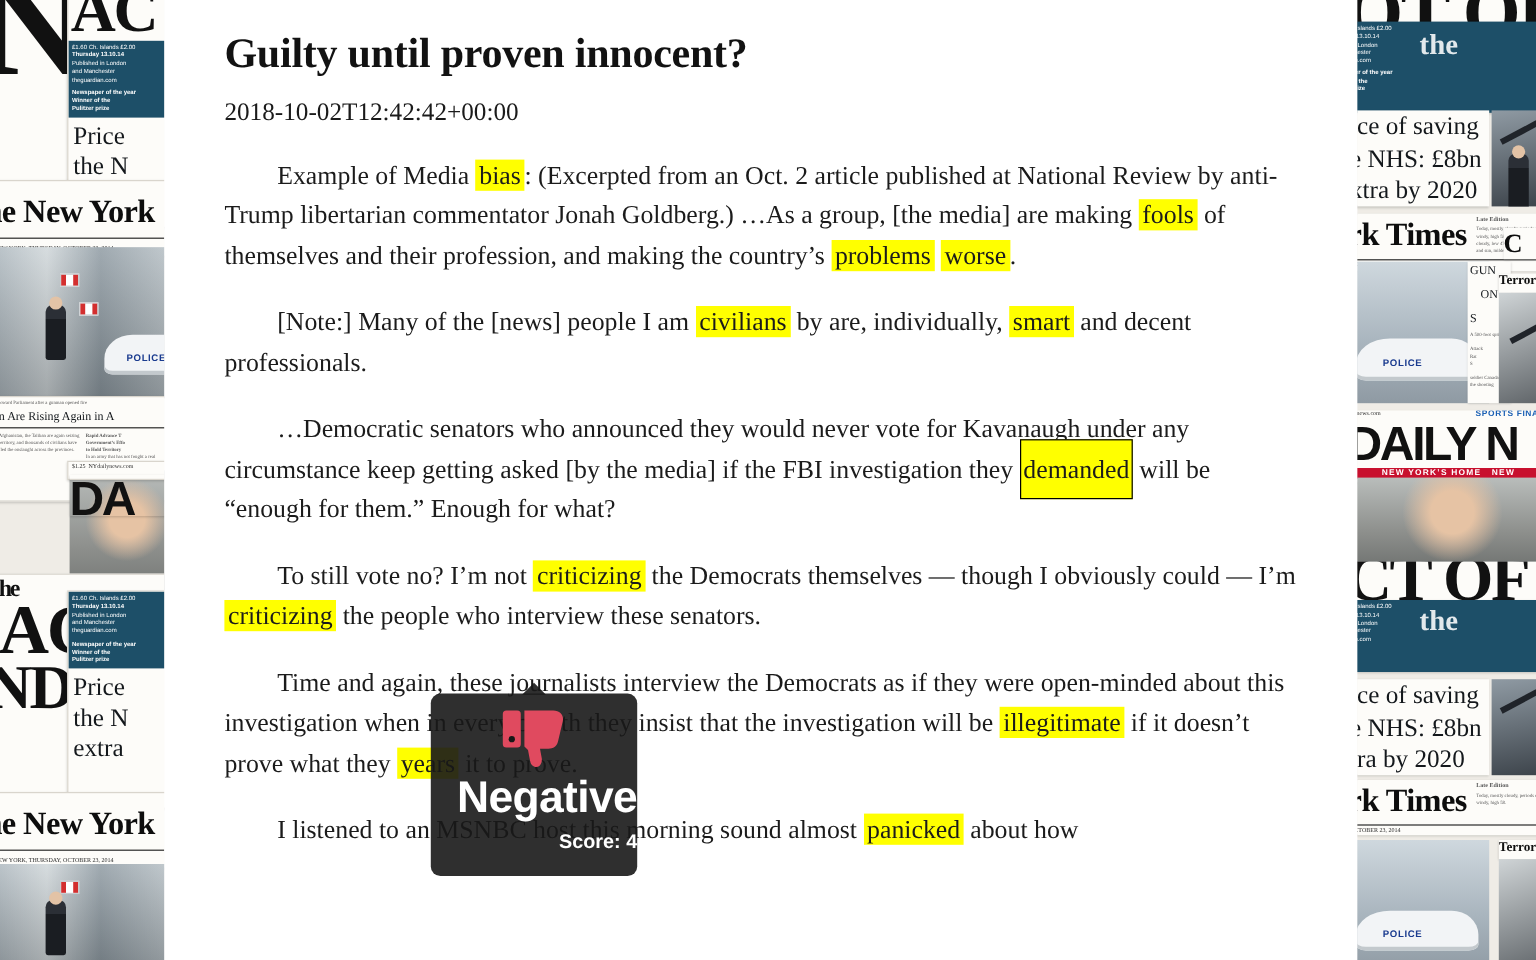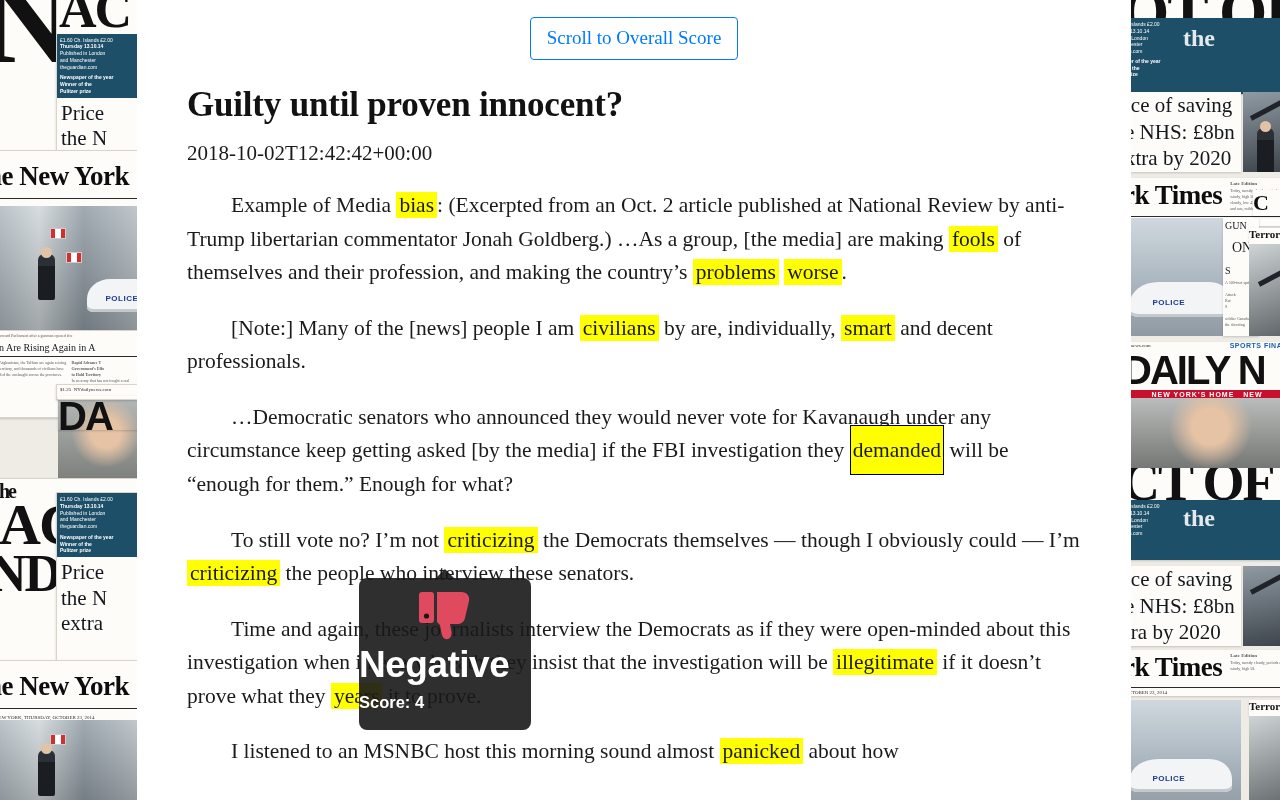--- a/index.html
+++ b/index.html
@@ -237,21 +237,21 @@
   
   #sentiment-tooltip {
     position: absolute;
     left: 222px;
     top: 578px;
     width: 172px;
     height: 152px;
     background: rgba(24,24,24,.90);
     border-radius: 8px;
     color: #ffffff;
-    text-align: left;
+    text-align: right;
     z-index: 40;
     font-family: "Liberation Sans", "DejaVu Sans", sans-serif;
     overflow: visible;
   }
   #sentiment-tooltip .arrow {
     position: absolute;
     left: 50%; top: -9px;
     margin-left: -10px;
     width: 0; height: 0;
     border-left: 10px solid transparent;
@@ -397,21 +397,21 @@
           </div>
         </div>
         <div class="rule" style="margin:4px 2px 2px 2px;"></div>
         <div class="dateline" style="margin-left:2px;">OCTOBER 23, 2014</div>
       </div>
       <div class="photo police" style="left:-8px; top:218px; width:118px; height:118px;">
         <div class="car"></div>
       </div>
       <div class="np" style="left:92px; top:218px; width:36px; height:118px; border:none;">
         <div class="headline-serif" style="font-size:10px; margin:2px;">GUN</div>
-        <div class="headline-serif" style="font-size:14px; margin:9px;">ON</div>
+        <div class="headline-serif" style="font-size:10px; margin:9px;text-align:center;">ON</div>
         <div class="headline-serif" style="font-size:10px; margin:2px;">S</div>
         <div class="greek" style="margin:4px 2px;">A 500-foot sprint<br><br>Attack<br>Rat<br>S<br><br>soldier Canada of the shooting</div>
       </div>
       <div class="np" style="left:122px; top:190px; width:46px; height:26px; border:none;">
         <div class="nyt-mast" style="font-size:22px;">C</div>
       </div>
       <div class="np" style="left:118px; top:228px; width:52px; height:16px; border:none;">
         <div class="terror">Terror con</div>
       </div>
       <div class="photo" style="left:118px; top:244px; width:52px; height:92px;
@@ -464,23 +464,20 @@
       <div class="np" style="left:118px; top:700px; width:52px; height:16px; border:none;">
         <div class="terror">Terror con</div>
       </div>
       <div class="photo" style="left:118px; top:716px; width:52px; height:94px;
            background:linear-gradient(160deg,#cfd4d6,#5a5f63);"></div>
     </div>
   </div>
 
   <div id="content">
 
-    <div class="topbar">
-      <button id="scroll-btn">Scroll to Overall Score</button>
-    </div>
 
     <div class="article">
 
       <h1 id="article-title">Guilty until proven innocent?</h1>
 
       <div class="meta">2018-10-02T12:42:42+00:00</div>
 
 
       <div class="body-text" id="body-text">
           <p class="para">Example of Media <mark class="hl">bias</mark>: (Excerpted from an Oct. 2 article published at National Review by anti-Trump libertarian commentator Jonah Goldberg.) …As a group, [the media] are making <mark class="hl">fools</mark> of themselves and their profession, and making the country’s <mark class="hl">problems</mark> <mark class="hl">worse</mark>.</p>

